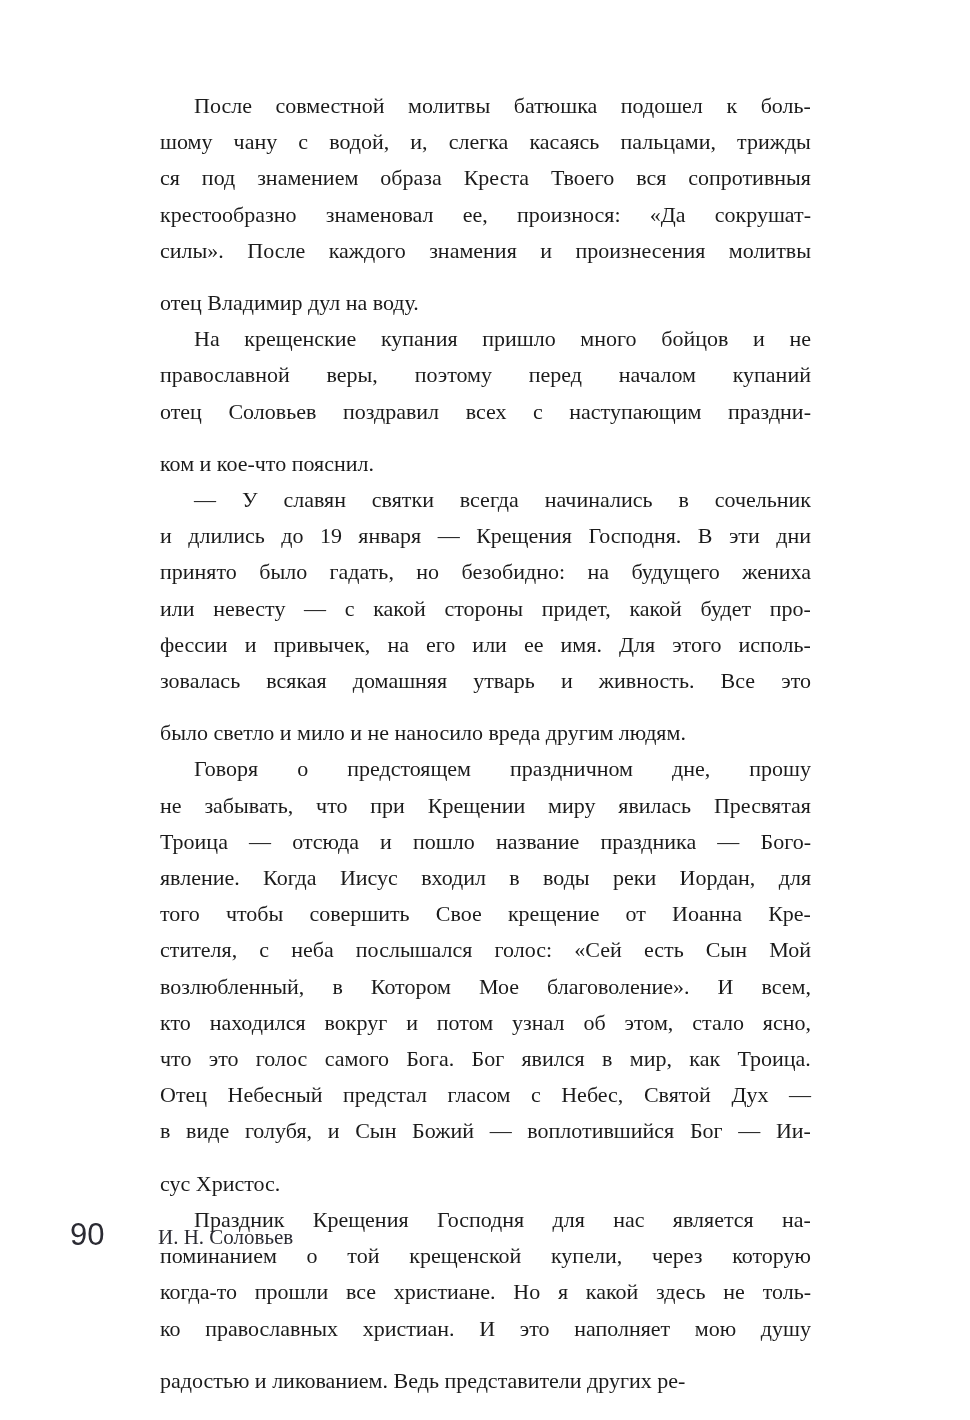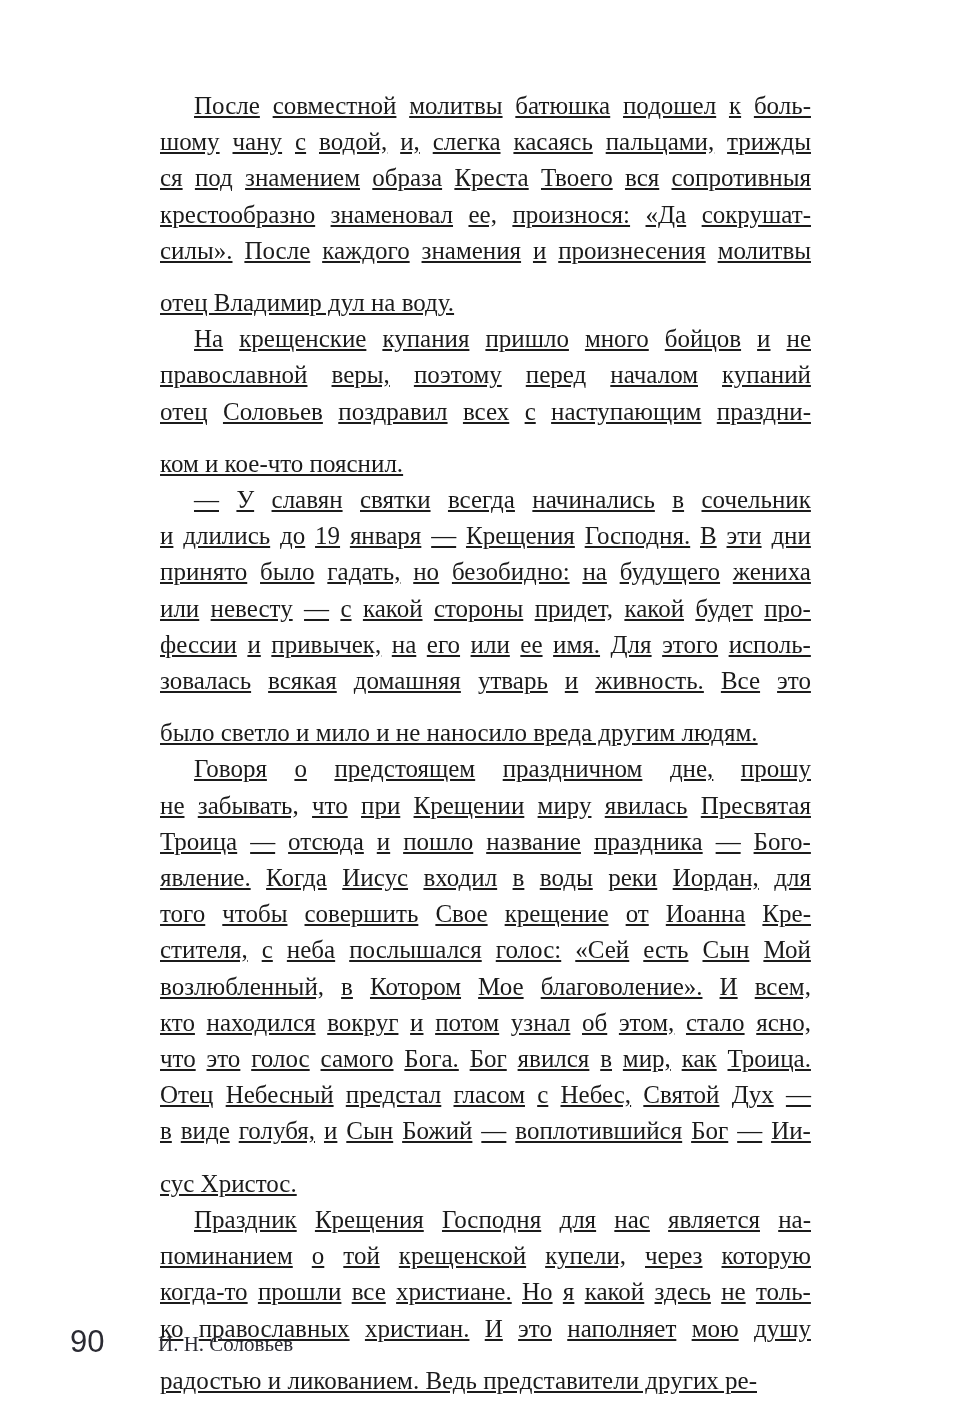--- a/index.html
+++ b/index.html
@@ -30,34 +30,33 @@
     text-indent: 34px;
     -webkit-hyphens: none;
     hyphens: none;
     white-space: pre-line;
   }
   .para.has-lines { text-indent: 0; white-space: normal; }
   .jline {
     display: flex;
     justify-content: space-between;
     font-family: "Liberation Serif", "DejaVu Serif", serif;
-    font-size: 25px;
+    font-size: 22px;
     line-height: 36.2px;
     color: #1b1b1b;
     white-space: pre;
-    text-decoration: underline;
   }
   .jline.last { justify-content: flex-start; margin-top: 16px; }
   .jline.indent { padding-left: 34px; }
   .jline .w { white-space: pre; }
 
   .footer {
     position: absolute;
     left: 0;
-    top: 1324px;
+    top: 1217px;
     width: 850px;
     height: 40px;
   }
   .page-number {
     position: absolute;
     left: 70px;
     top: 0px;
     font-family: "Liberation Sans", "DejaVu Sans", sans-serif;
     font-size: 31px;
     line-height: 36px;

